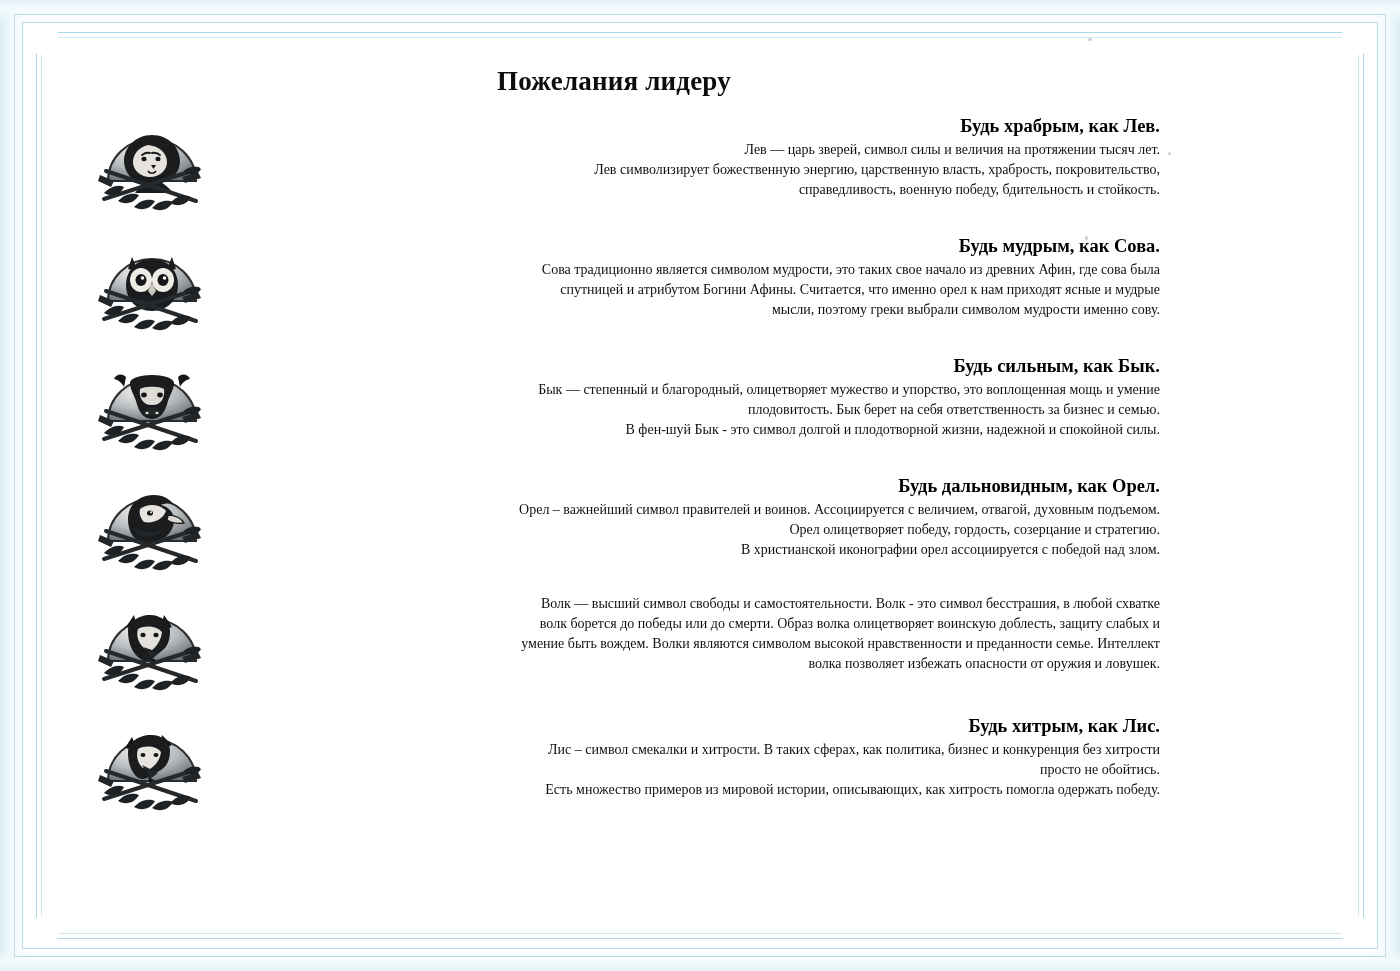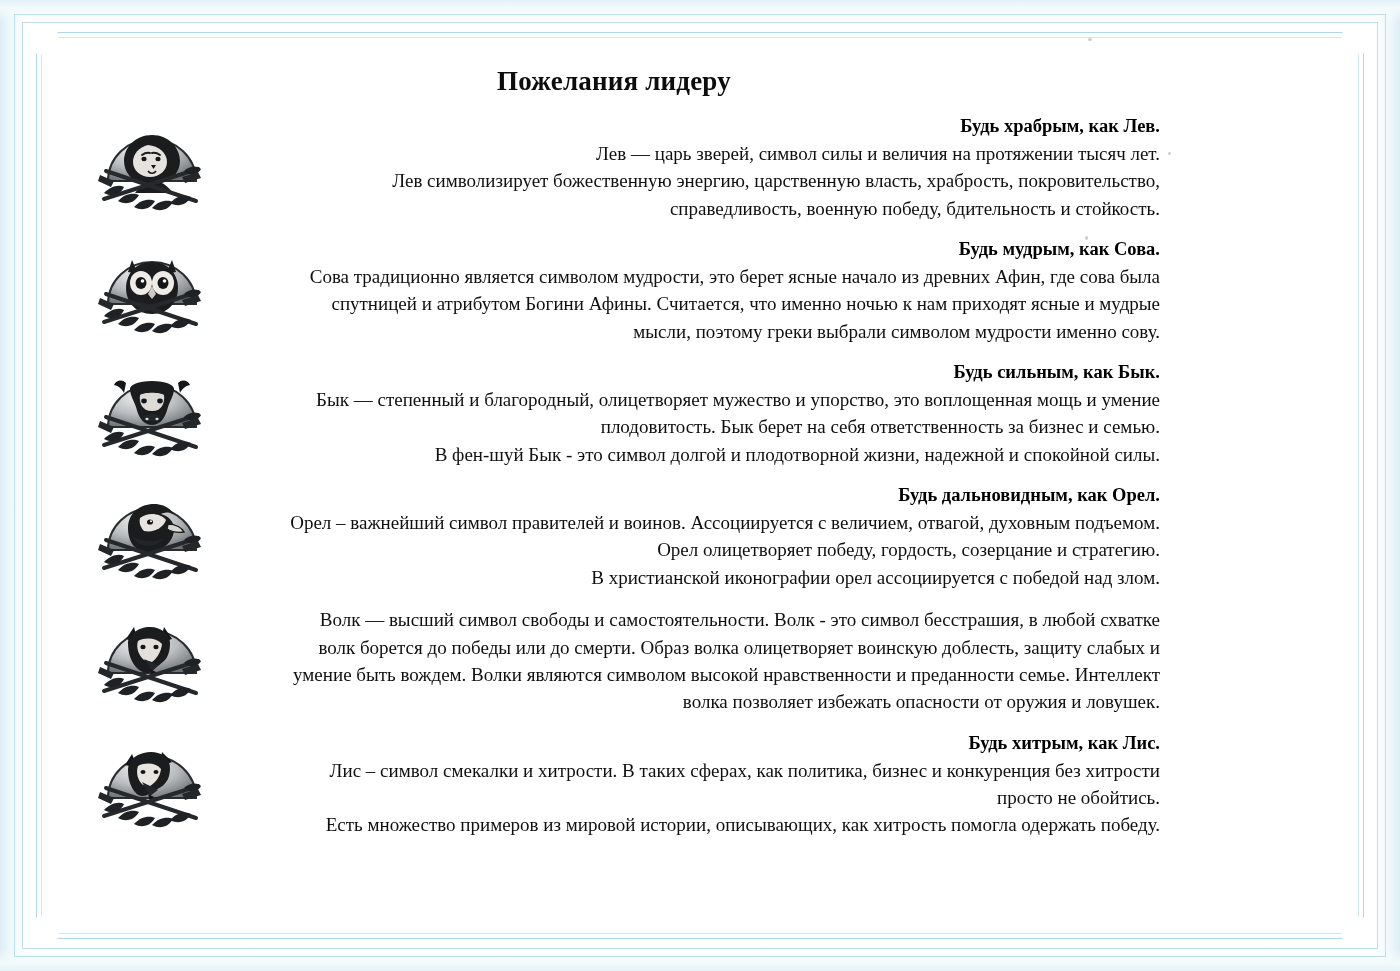--- a/index.html
+++ b/index.html
@@ -136,21 +136,21 @@
 
   .section-heading {
     font-weight: bold;
     font-size: 18.5px;
     color: #000000;
     line-height: 1.35;
     margin: 0 0 1px 0;
   }
 
   .section-line {
-    font-size: 19px;
+    font-size: 14px;
     color: #101010;
     line-height: 1.44;
     margin: 0;
     white-space: nowrap;
   }
 
   
   .speck {
     position: absolute;
     background: #9aa6ad;
@@ -256,22 +256,22 @@
                      M36,92 c6,-7 15,-9 21,-6 c-4,7 -12,11 -21,6 z
                      M54,93 c6,-7 15,-9 21,-6 c-4,7 -12,11 -21,6 z
                      M72,88 c6,-7 15,-9 21,-6 c-4,7 -12,11 -21,6 z" fill="#1f2224"></path>
             <path d="M86,56 c5,-5 13,-6 17,-2 c-3,6 -11,8 -17,2 z" fill="#1f2224"></path>
             <path d="M84,62 l16,-5 l3,6 l-16,5 z" fill="#24272a"></path>
             <path d="M2,60 l14,6 l-3,6 l-13,-6 z" fill="#24272a"></path>
           </svg>
         </div>
         <div class="text-cell">
           <p class="section-heading">Будь мудрым, как Сова.</p>
-          <p class="section-line">Сова традиционно является символом мудрости, это берет ясные начало из древних Афин, где сова была</p>
-          <p class="section-line">спутницей и атрибутом Богини Афины. Считается, что именно ночью к нам приходят ясные и мудрые</p>
+          <p class="section-line">Сова традиционно является символом мудрости, это таких свое начало из древних Афин, где сова была</p>
+          <p class="section-line">спутницей и атрибутом Богини Афины. Считается, что именно орел к нам приходят ясные и мудрые</p>
           <p class="section-line">мысли, поэтому греки выбрали символом мудрости  именно сову.</p>
         </div>
       </div>
 
       <div class="section">
         <div class="emblem-cell">
           <svg class="emblem" viewBox="0 0 108 104">
             <defs>
               <radialGradient id="domeB" cx="38%" cy="30%" r="75%">
                 <stop offset="0%" stop-color="#f2f2f2"></stop>

